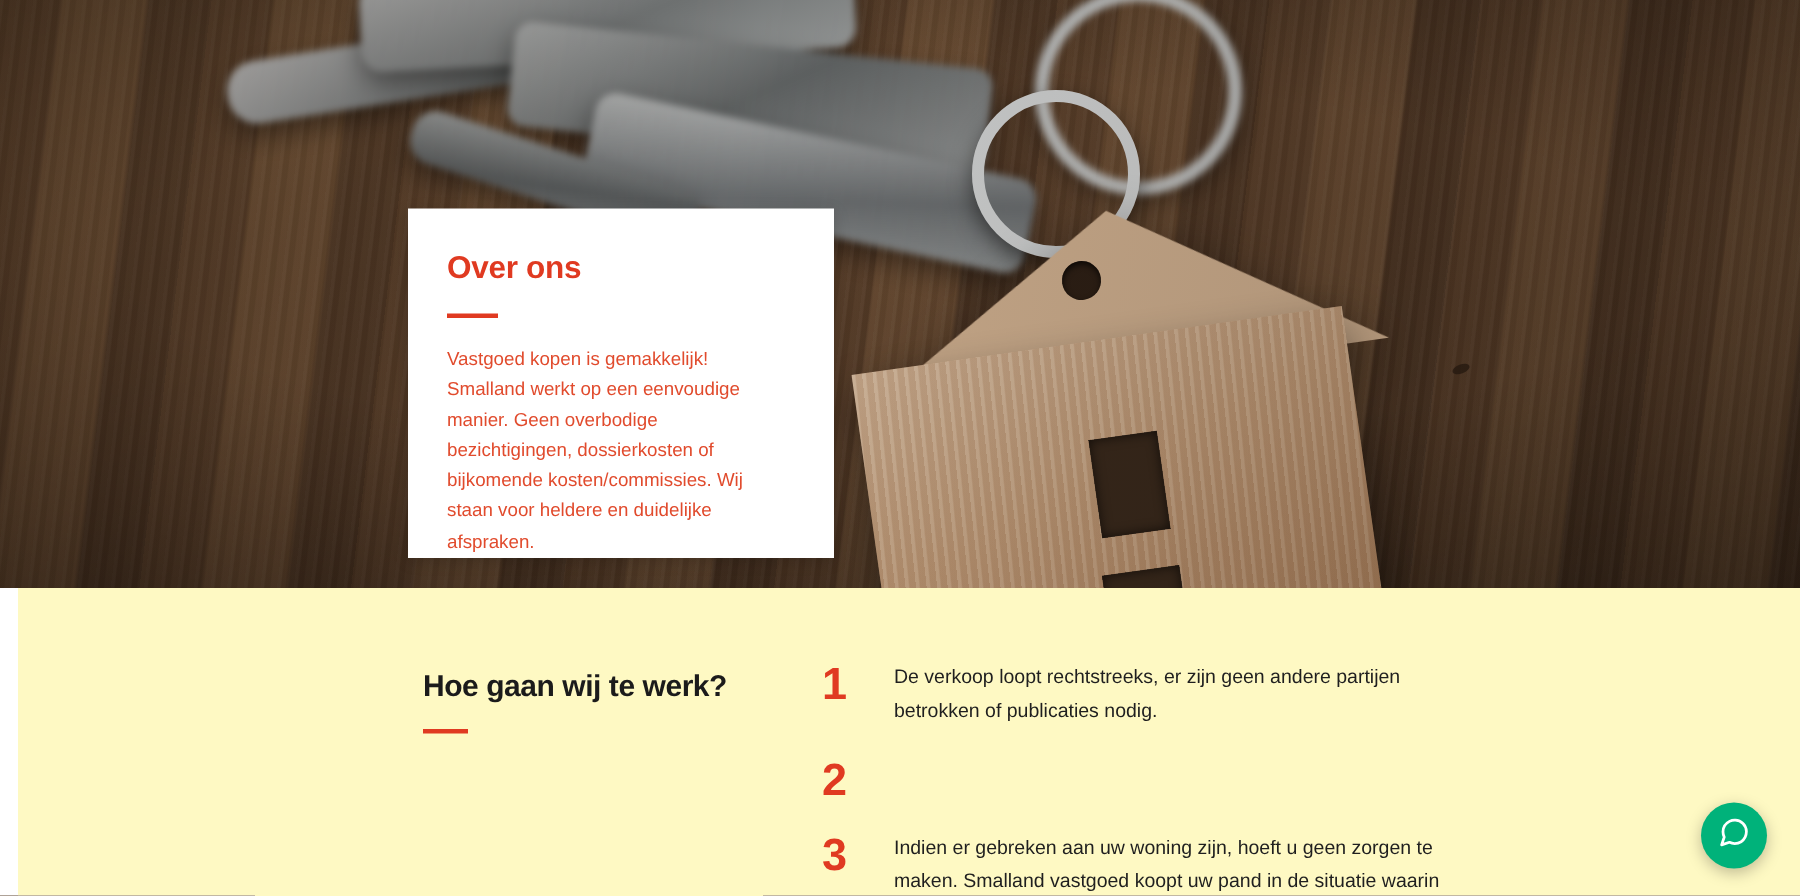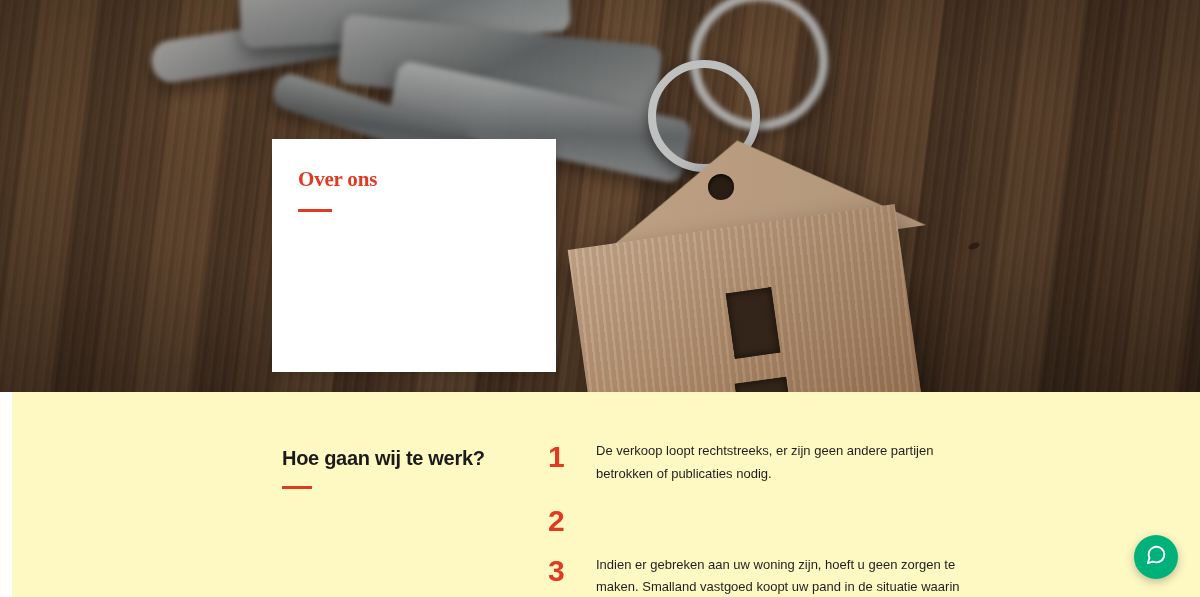--- a/index.html
+++ b/index.html
@@ -167,21 +167,20 @@
   
   .about-card {
     position: absolute;
     left: 272px;
     top: 139px;
     width: 260px;
     height: 209px;
     background: #ffffff;
     box-shadow: 0 2px 10px rgba(0,0,0,0.18);
     padding: 12px;
-    font-family: Liberation Serif, serif;
   }
   .about-title {
     position: absolute;
     left: 26px;
     top: 28px;
     font-size: 21px;
     font-weight: bold;
     color: #e03a21;
     letter-spacing: -0.2px;
   }
@@ -298,20 +297,21 @@
     <div class="house-door"></div>
     <div class="house-hole"></div>
   </div>
 
   <div class="speck"></div>
   <div class="hero-shade"></div>
 
   <div class="about-card">
     <div class="about-title">Over ons</div>
     <div class="about-rule"></div>
+    <div class="about-text">Vastgoed kopen is gemakkelijk! Smalland werkt op een eenvoudige manier. Geen overbodige bezichtigingen, dossierkosten of bijkomende kosten/commissies. Wij staan voor heldere en duidelijke afspraken.</div>
   </div>
 </div>
 
 <div class="lower">
   <div class="section-heading">Hoe gaan wij te werk?</div>
   <div class="section-rule"></div>
 
   <div class="steps">
     <div class="step">
       <div class="step-num">1</div>

